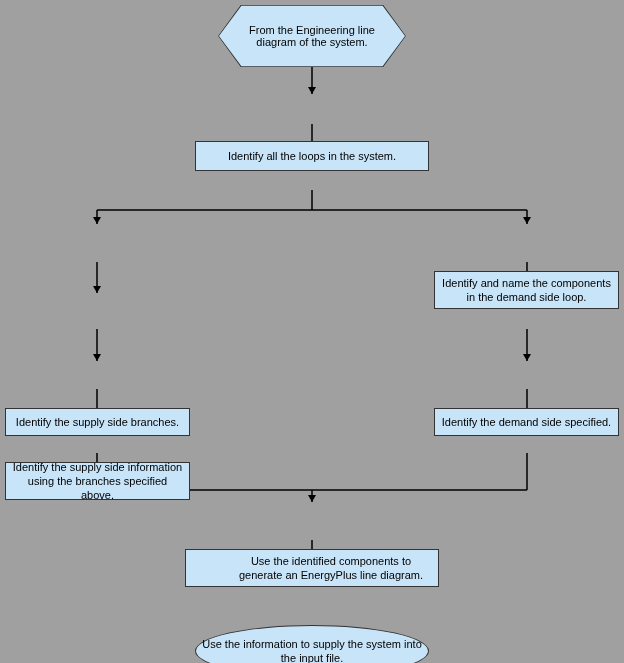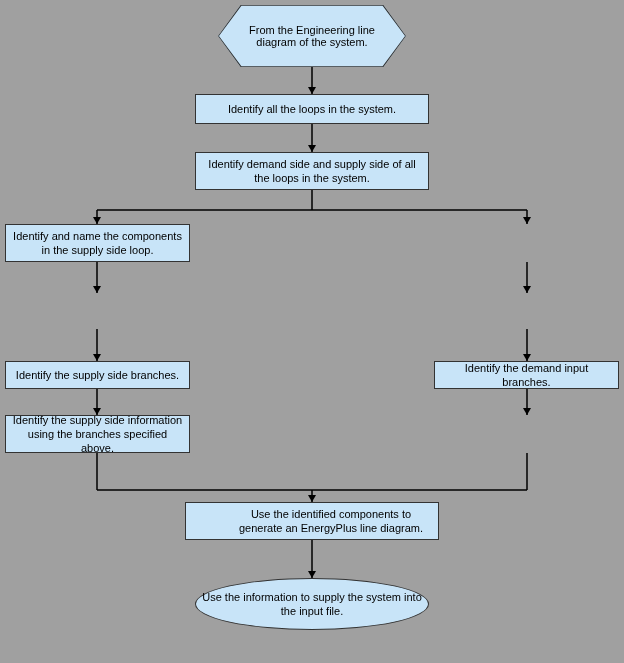--- a/index.html
+++ b/index.html
@@ -27,20 +27,21 @@
     .node {
       position: absolute;
       background: #c8e4f8;
       border: 1.5px solid #333;
       text-align: center;
       display: flex;
       align-items: center;
       justify-content: center;
       padding: 4px 6px;
       line-height: 1.3;
+      margin-top: 47px;
     }
     .rect {
       border-radius: 0;
     }
     .hexagon-wrap {
       position: absolute;
       display: flex;
       align-items: center;
       justify-content: center;
     }
@@ -121,37 +122,34 @@
         <polygon points="23,0 165,0 188,31 165,62 23,62 0,31" fill="#c8e4f8" stroke="#333" stroke-width="1.5"></polygon>
       </svg>
       <span style="position:relative;z-index:1;">From the Engineering line diagram of the system.</span>
     </div>
   </div>
 
   <div class="node rect" style="left:195px; top:94px; width:234px; height:30px;">
     <span>Identify all the loops in the system.</span>
   </div>
 
-  <div class="node rect" style="left:195px; top:152px; width:234px; height:38px;">
-    <span>Identify demand side and supply side of all the loops in the system.</span>
+
+
+  <div class="node rect" style="left:434px; top:224px; width:185px; height:38px;">
+    <span>Identify and name the components in the demand side loop.</span>
   </div>
-
-  <div class="node rect" style="left:5px; top:224px; width:185px; height:38px;">
-    <span>Identify and name the components in the supply side loop.</span>
-  </div>
-
 
 
 
   <div class="node rect" style="left:5px; top:361px; width:185px; height:28px;">
     <span>Identify the supply side branches.</span>
   </div>
 
   <div class="node rect" style="left:434px; top:361px; width:185px; height:28px;">
-    <span>Identify the demand input branches.</span>
+    <span>Identify the demand side specified.</span>
   </div>
 
   <div class="node rect" style="left:5px; top:415px; width:185px; height:38px;">
     <span>Identify the supply side information using the branches specified above.</span>
   </div>
 
 
   <div class="node rect" style="left:185px; top:502px; width:254px; height:38px;padding-left:44px;">
     <span>Use the identified components to generate an EnergyPlus line diagram.</span>
   </div>

